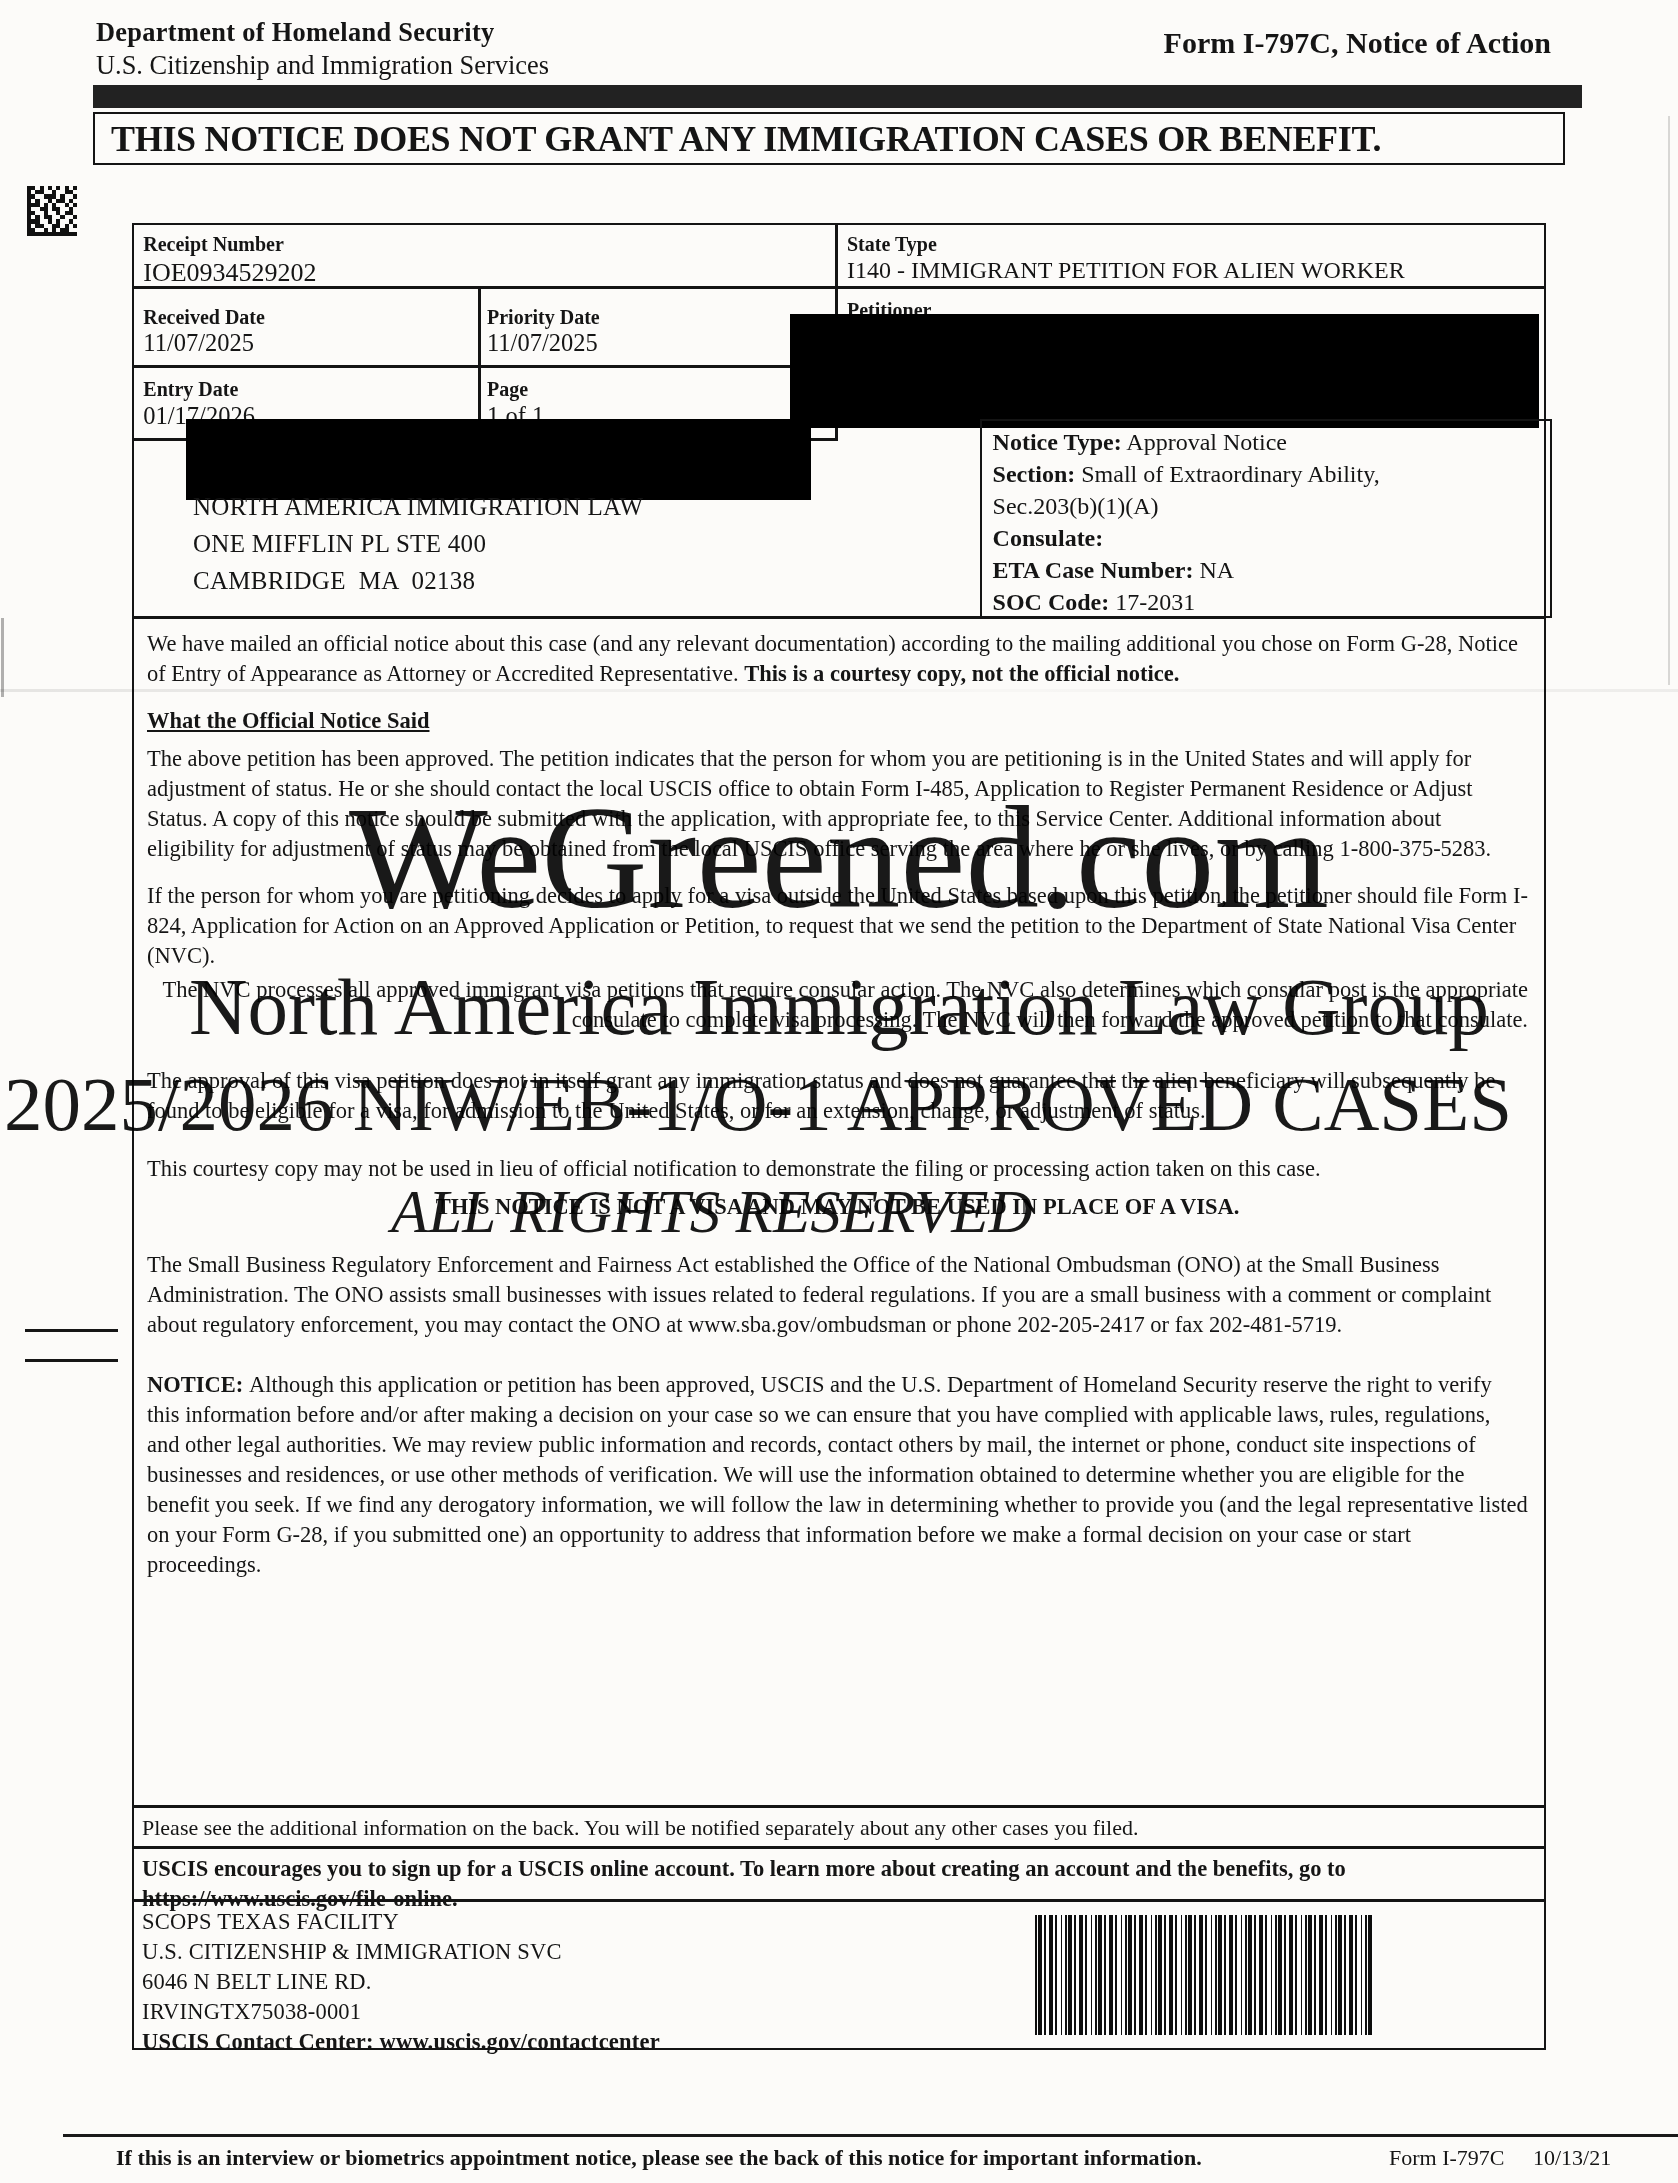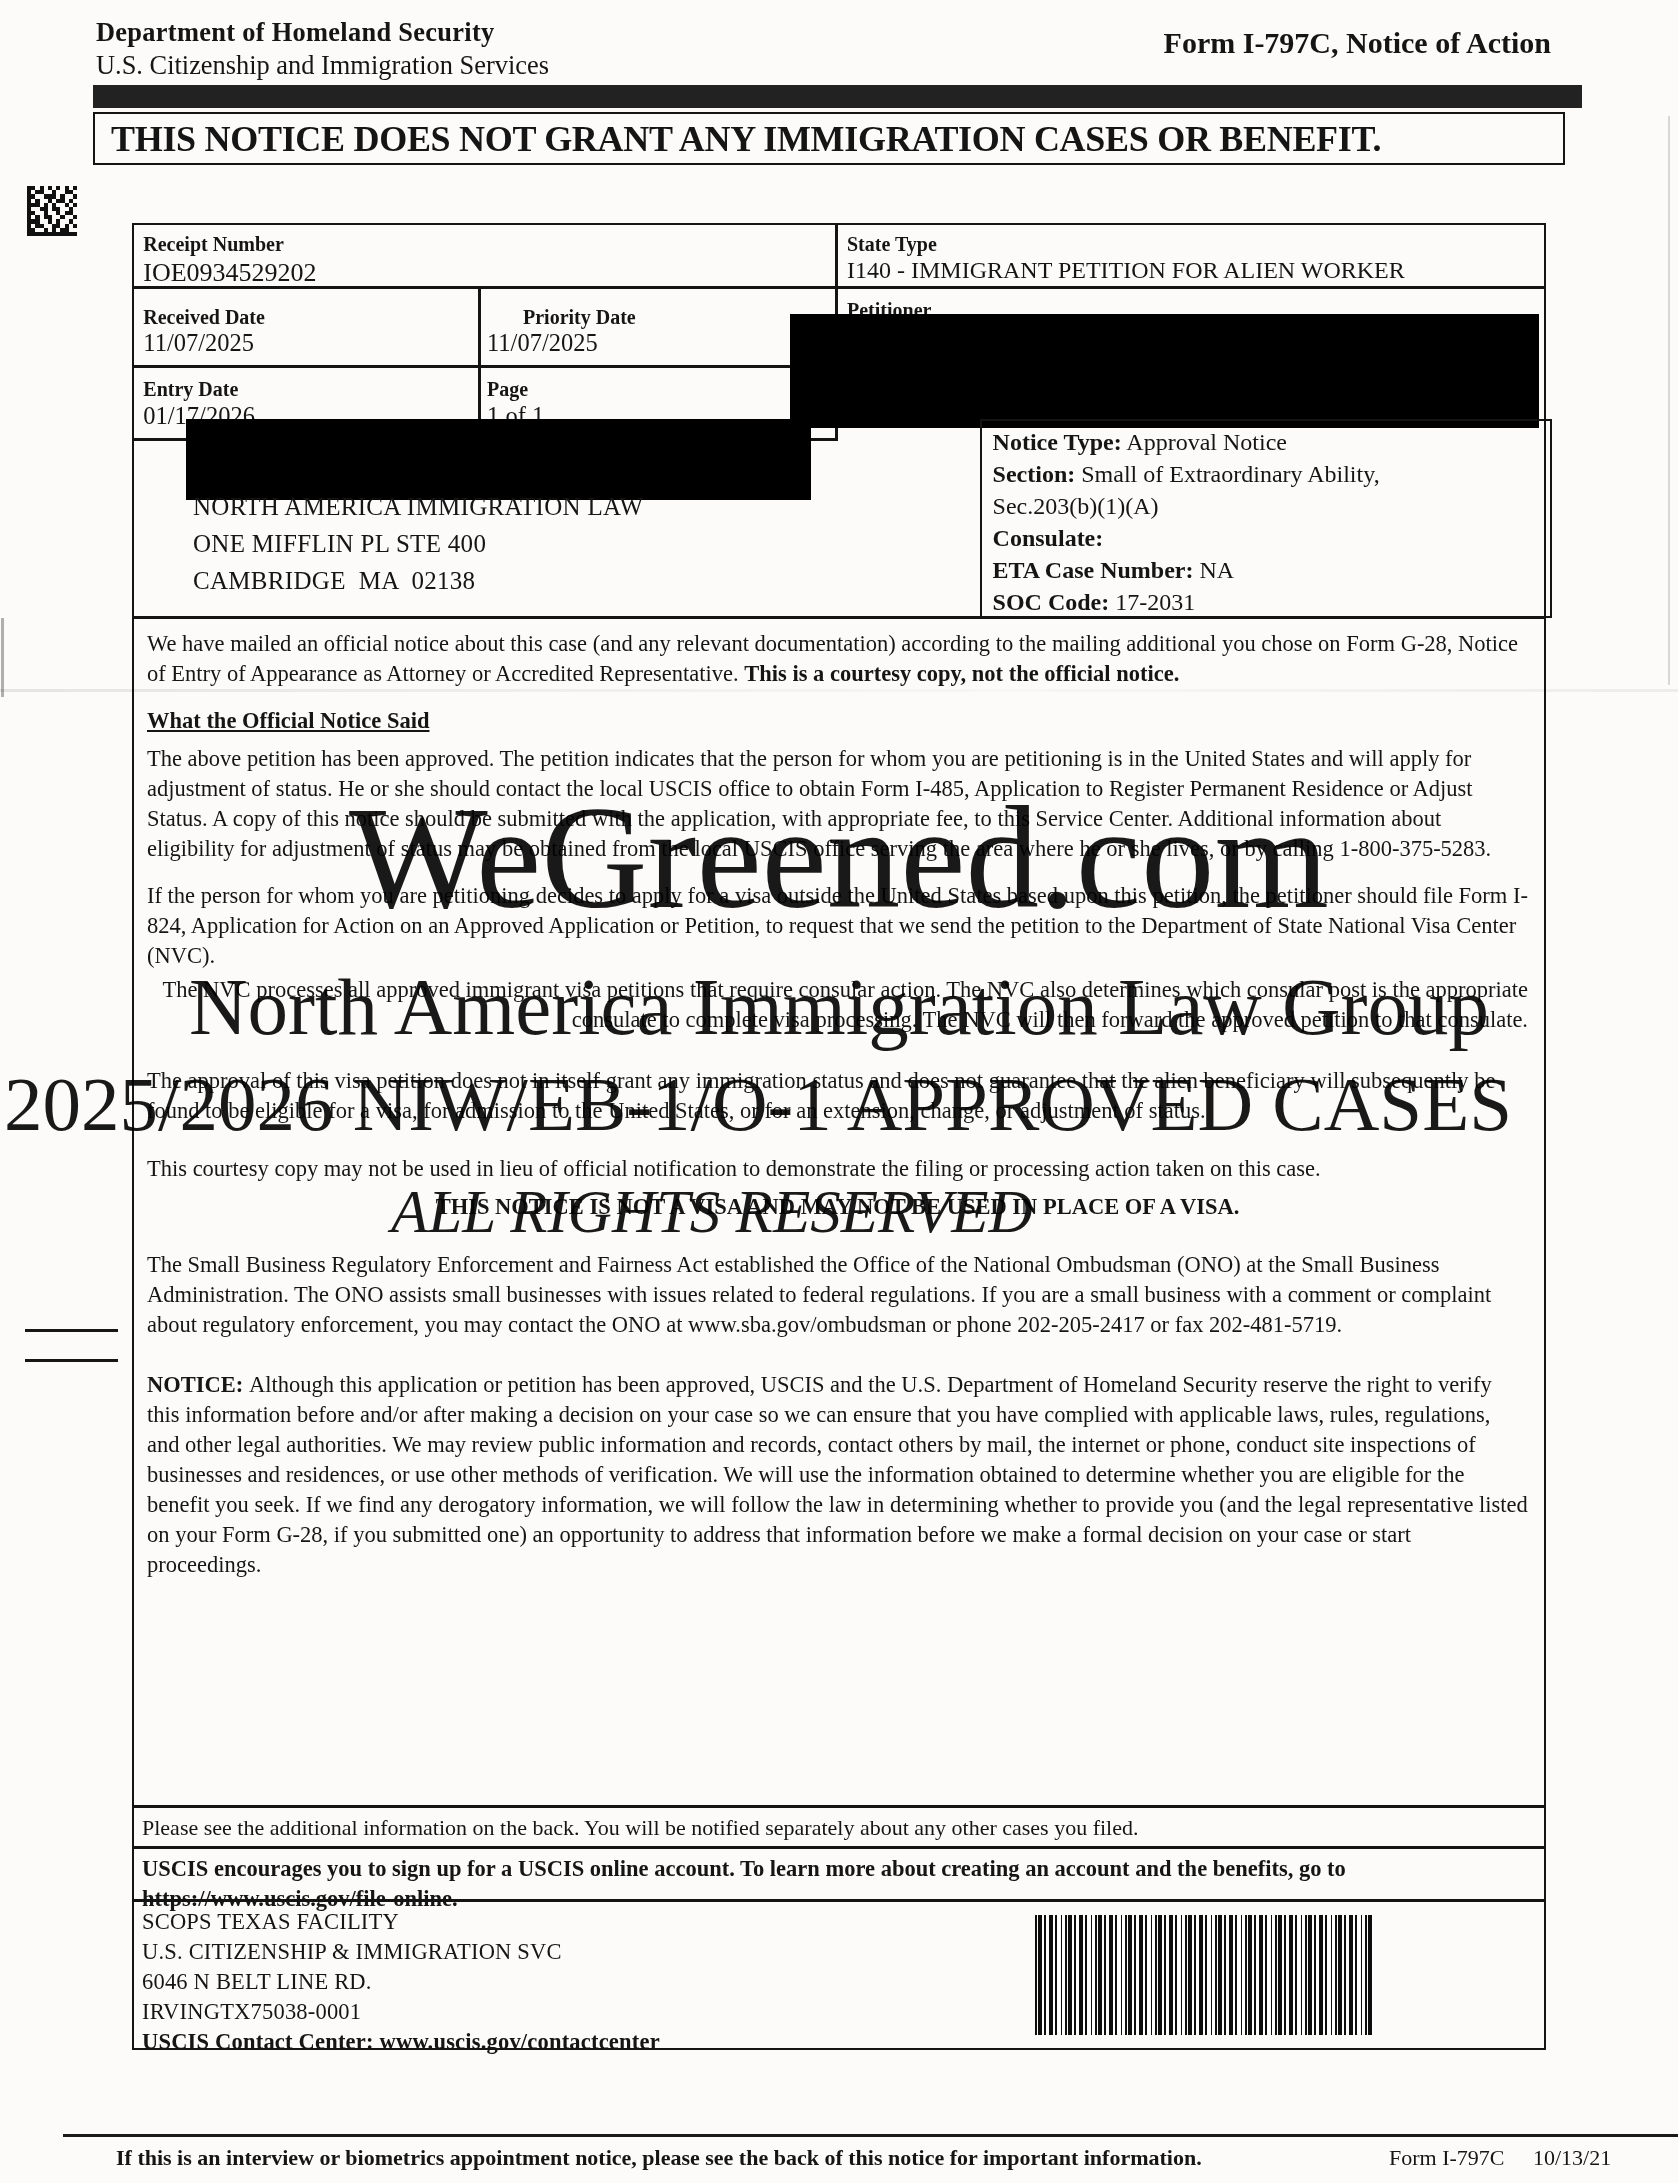--- a/index.html
+++ b/index.html
@@ -154,21 +154,21 @@
     <div class="vline" style="left:344px;top:61px;width:2.6px;height:155px;"></div>
     <div class="hline" style="left:0;top:391px;width:1410px;height:2.6px;"></div>
 
     <div class="cell-label" style="left:9.3px;top:8px;">Receipt Number</div>
     <div class="cell-value" style="left:9.3px;top:33px;font-size:26px;">IOE0934529202</div>
     <div class="cell-label" style="left:713px;top:8px;">State Type</div>
     <div class="cell-value" style="left:713px;top:32px;font-size:24px;">I140 - IMMIGRANT PETITION FOR ALIEN WORKER</div>
 
     <div class="cell-label" style="left:9.3px;top:81px;">Received Date</div>
     <div class="cell-value" style="left:9.3px;top:104px;">11/07/2025</div>
-    <div class="cell-label" style="left:353px;top:81px;margin-left:36px;">Priority Date</div>
+    <div class="cell-label" style="left:353px;top:81px;">Priority Date</div>
     <div class="cell-value" style="left:353px;top:104px;">11/07/2025</div>
     <div class="cell-label" style="left:713px;top:74px;">Petitioner</div>
 
     <div class="cell-label" style="left:9.3px;top:153px;">Entry Date</div>
     <div class="cell-value" style="left:9.3px;top:177px;">01/17/2026</div>
     <div class="cell-label" style="left:353px;top:153px;">Page</div>
     <div class="cell-value" style="left:353px;top:177px;">1 of 1</div>
 
     <div class="hline" style="left:0;top:1580px;width:1410px;height:3.3px;"></div>
     <div class="row-text" style="left:8px;top:1590px;">Please see the additional information on the back. You will be notified separately about any other cases you filed.</div>

